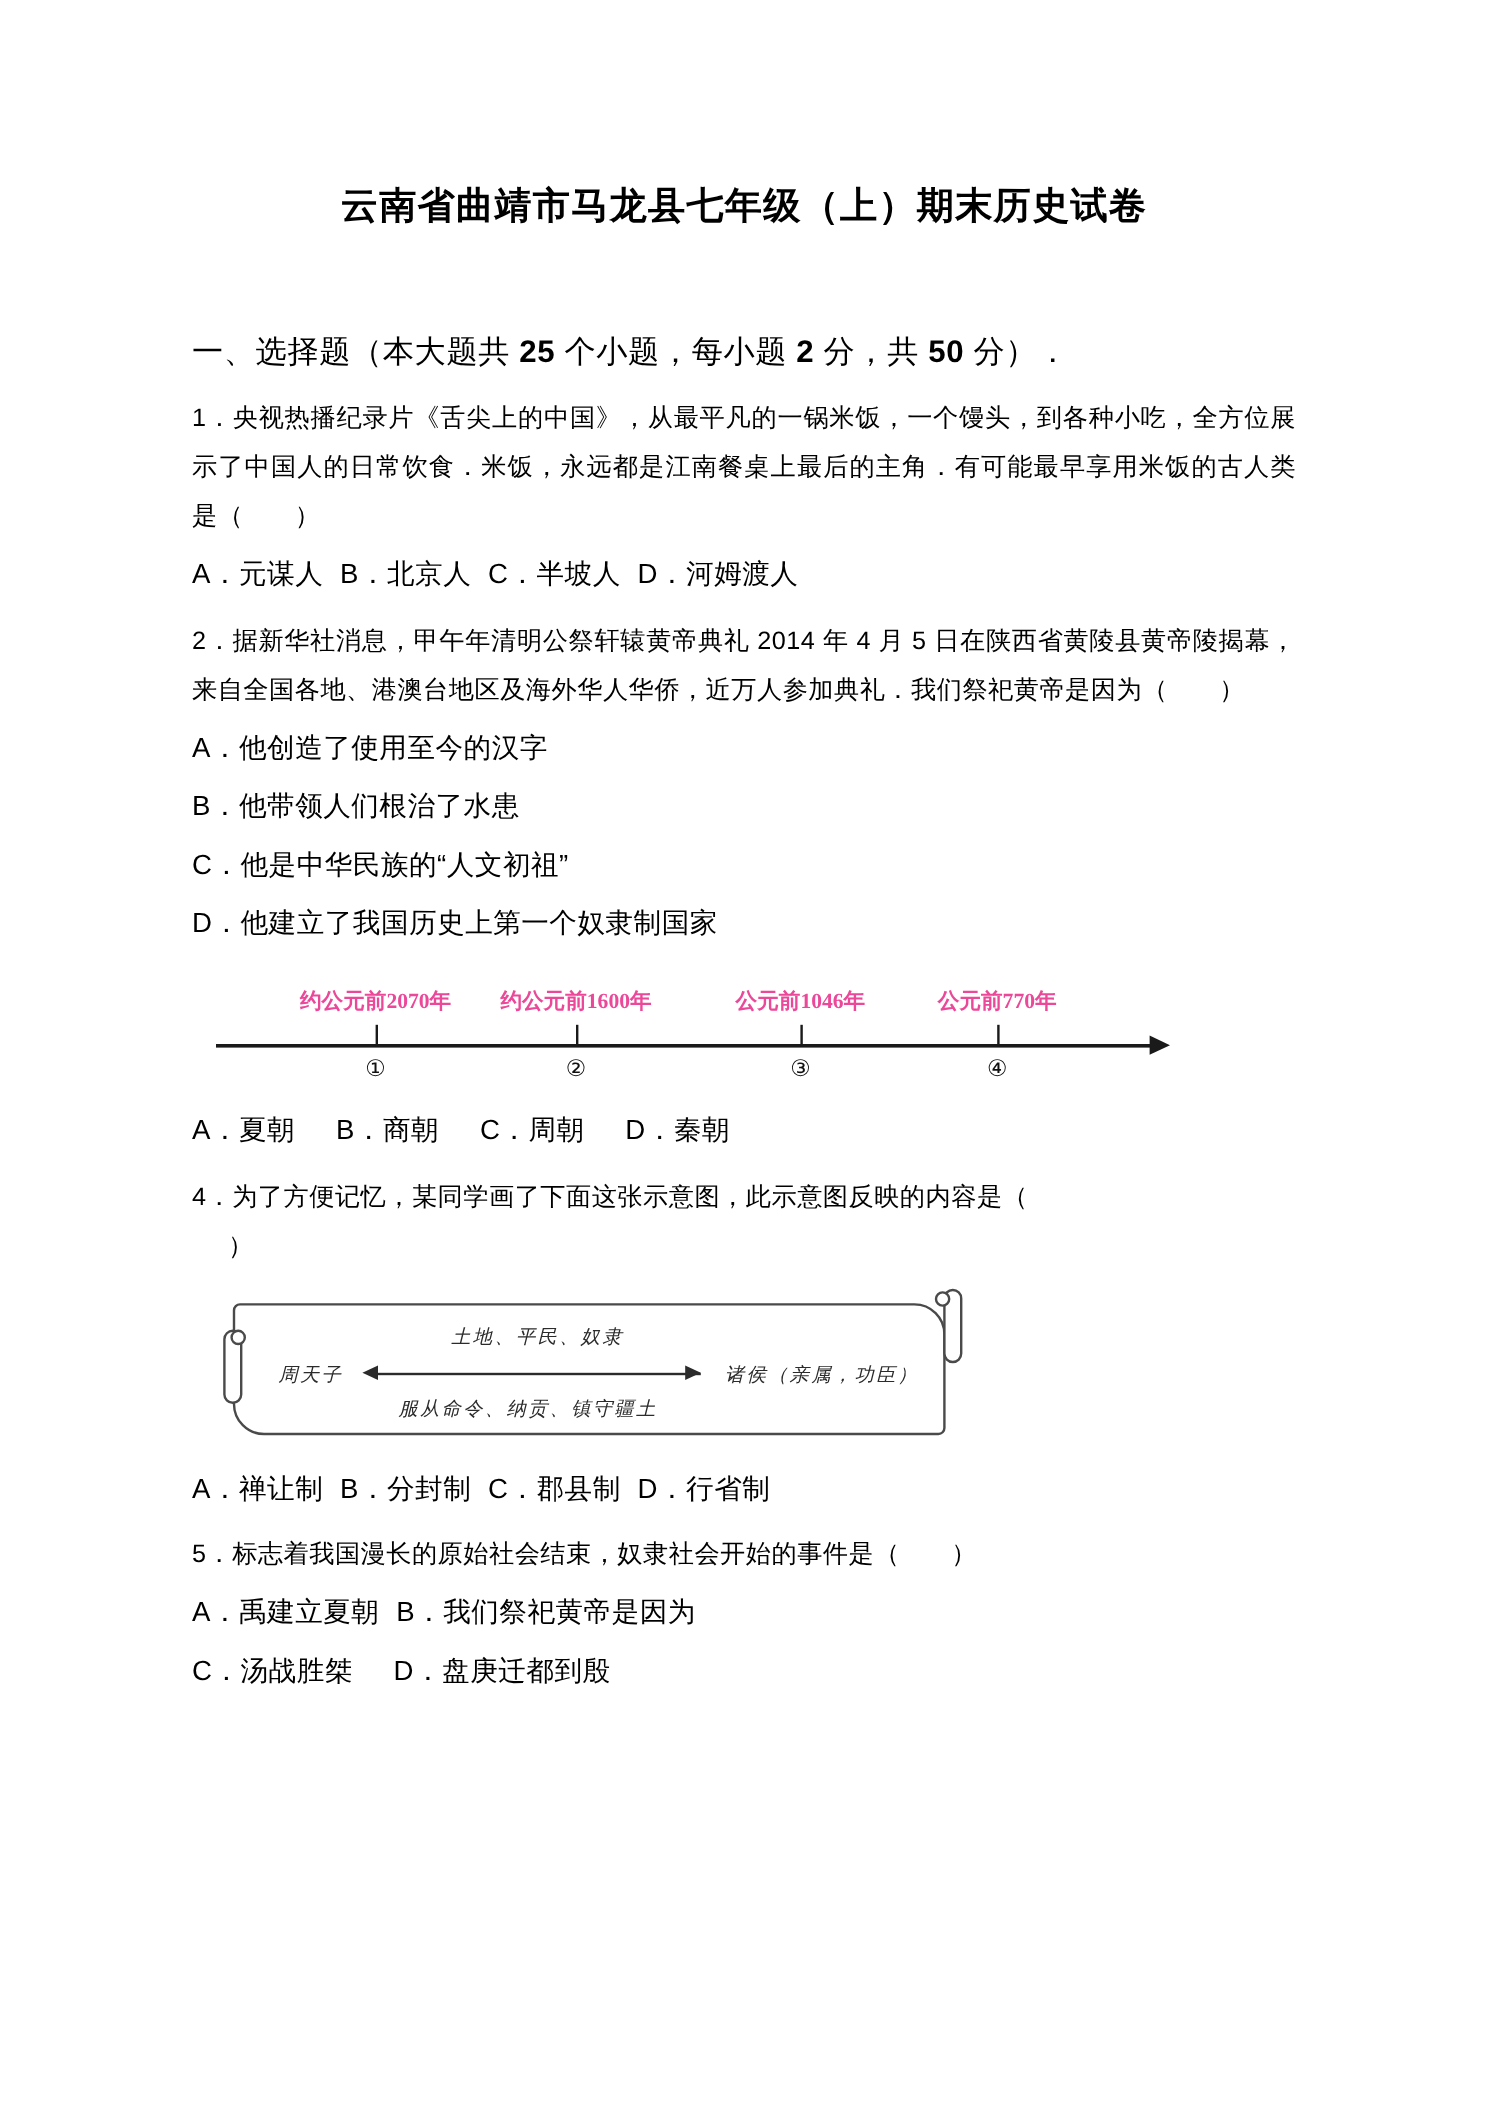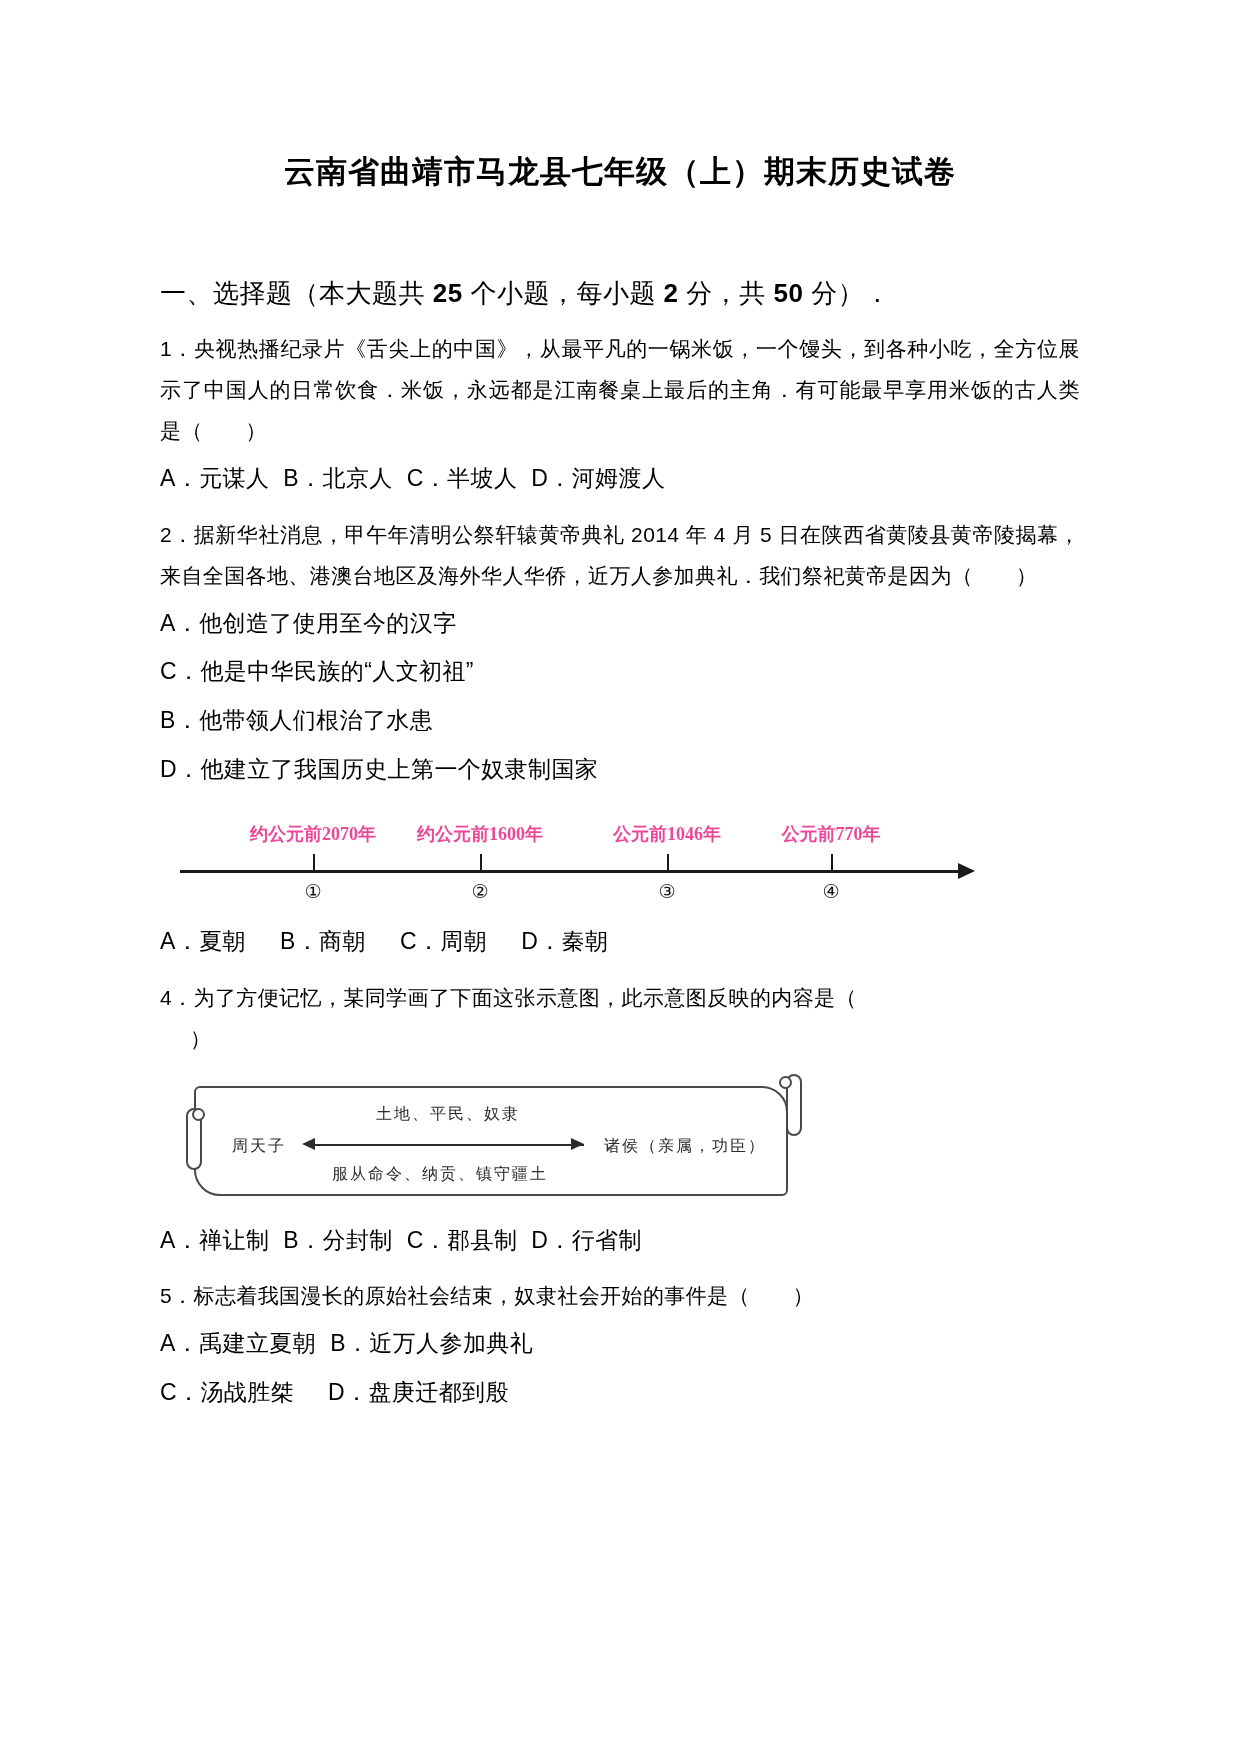--- a/index.html
+++ b/index.html
@@ -139,20 +139,21 @@
   }
   .scroll-corner.tl { left: 12px; top: 30px; }
   .scroll-corner.tr { right: 8px; top: -2px; }
   .sd-text {
     position: absolute;
     font-family: "Liberation Serif", "DejaVu Serif", serif;
     font-size: 16px;
     letter-spacing: 2px;
     white-space: nowrap;
     color: #2b2b2b;
+    font-style: italic;
   }
   .sd-left  { left: 52px;  top: 58px; }
   .sd-right { right: 34px; top: 58px; }
   .sd-top   { left: 196px; top: 26px; }
   .sd-bottom{ left: 152px; top: 86px; }
   .sd-arrowline {
     position: absolute;
     left: 132px;
     top: 66px;
     width: 272px;
@@ -183,22 +184,22 @@
   <div class="q-block">
     <div class="q-text">1．央视热播纪录片《舌尖上的中国》，从最平凡的一锅米饭，一个馒头，到各种小吃，全方位展示了中国人的日常饮食．米饭，永远都是江南餐桌上最后的主角．有可能最早享用米饭的古人类是（　　）</div>
     <div class="opt-line">
       <span class="opt">A．元谋人</span><span class="opt-gap-sm"></span><span class="opt">B．北京人</span><span class="opt-gap-sm"></span><span class="opt">C．半坡人</span><span class="opt-gap-sm"></span><span class="opt">D．河姆渡人</span>
     </div>
   </div>
 
   <div class="q-block">
     <div class="q-text">2．据新华社消息，甲午年清明公祭轩辕黄帝典礼 2014 年 4 月 5 日在陕西省黄陵县黄帝陵揭幕，来自全国各地、港澳台地区及海外华人华侨，近万人参加典礼．我们祭祀黄帝是因为（　　）</div>
     <div class="opt-line">A．他创造了使用至今的汉字</div>
+    <div class="opt-line">B．他带领人们根治了水患</div>
     <div class="opt-line">C．他是中华民族的“人文初祖”</div>
-    <div class="opt-line">B．他带领人们根治了水患</div>
     <div class="opt-line">D．他建立了我国历史上第一个奴隶制国家</div>
   </div>
 
   <div class="q-block">
 
     <div class="timeline-fig">
       <div class="tl-axis"></div>
       <div class="tl-arrow"></div>
 
       <div class="tl-tick" style="left:133px;"></div>
@@ -244,20 +245,20 @@
     </div>
 
     <div class="opt-line">
       <span class="opt">A．禅让制</span><span class="opt-gap-sm"></span><span class="opt">B．分封制</span><span class="opt-gap-sm"></span><span class="opt">C．郡县制</span><span class="opt-gap-sm"></span><span class="opt">D．行省制</span>
     </div>
   </div>
 
   <div class="q-block">
     <div class="q-text">5．标志着我国漫长的原始社会结束，奴隶社会开始的事件是（　　）</div>
     <div class="opt-line">
-      <span class="opt">A．禹建立夏朝</span><span class="opt-gap-sm"></span><span class="opt">B．近万人参加典礼</span>
+      <span class="opt">A．禹建立夏朝</span><span class="opt-gap-sm"></span><span class="opt">B．我们祭祀黄帝是因为</span>
     </div>
     <div class="opt-line">
       <span class="opt">C．汤战胜桀</span><span class="opt-gap-md"></span><span class="opt">D．盘庚迁都到殷</span>
     </div>
   </div>
 
 </div>
 
 </body></html>

